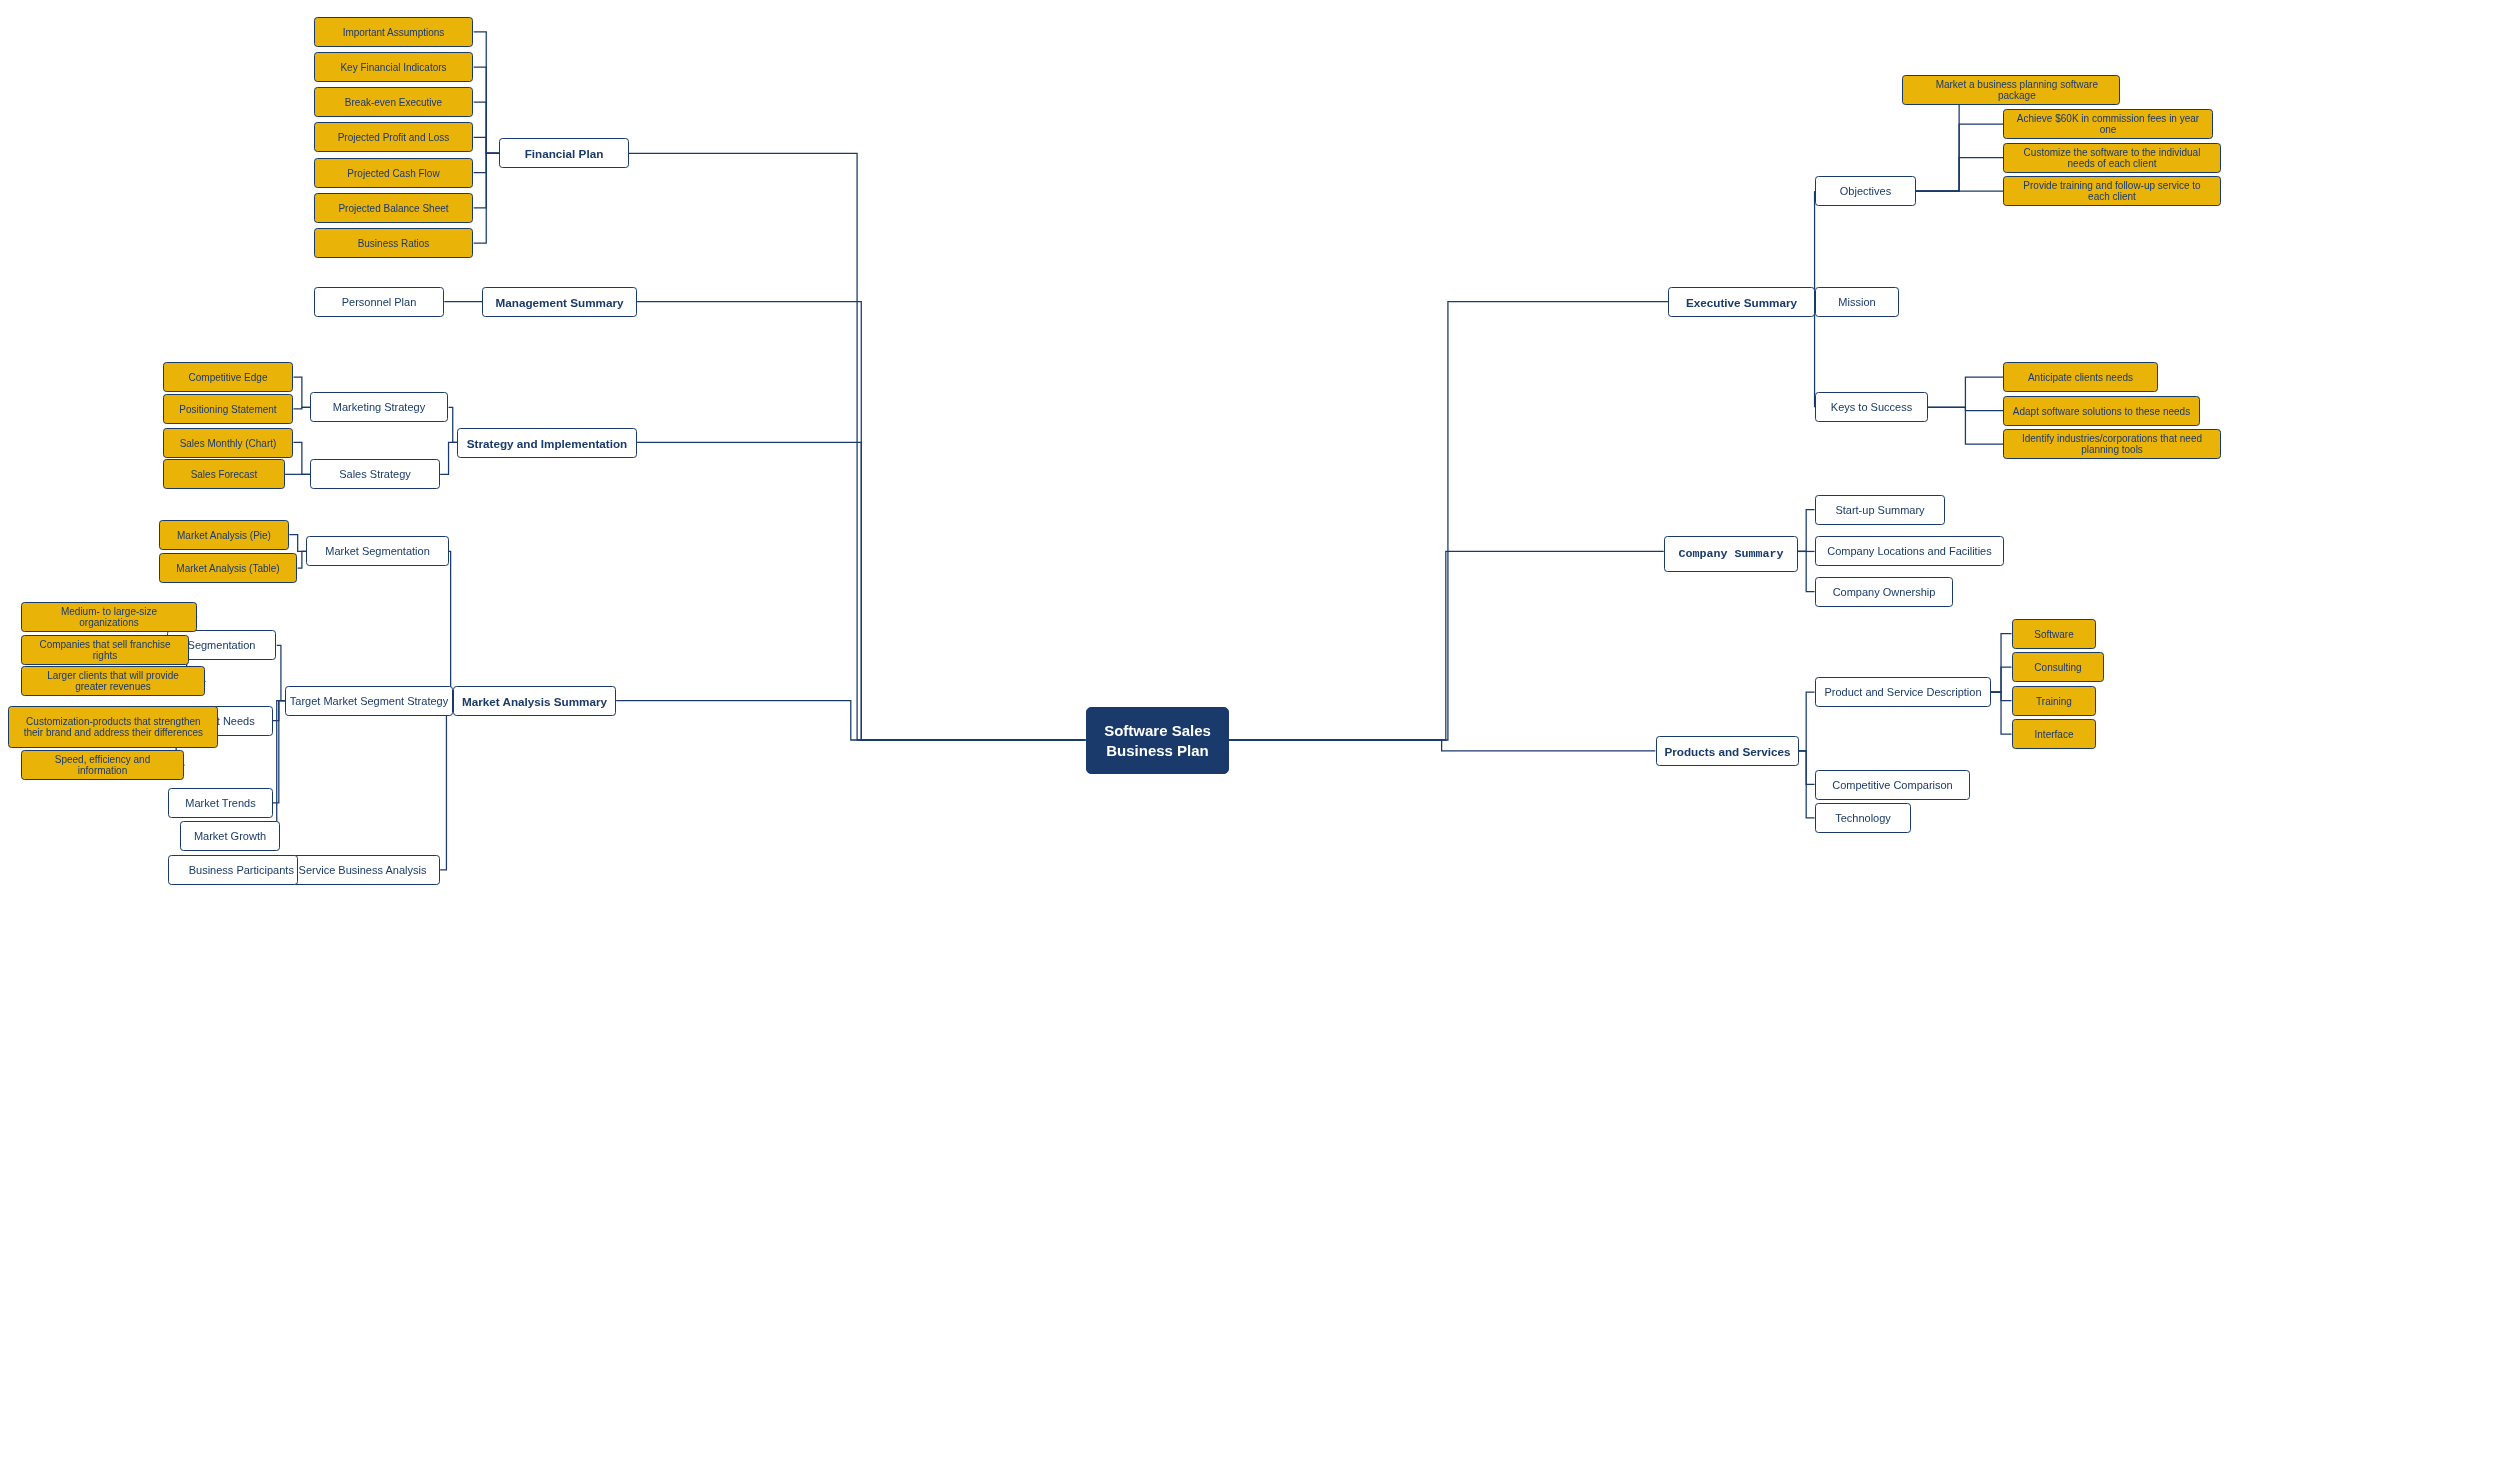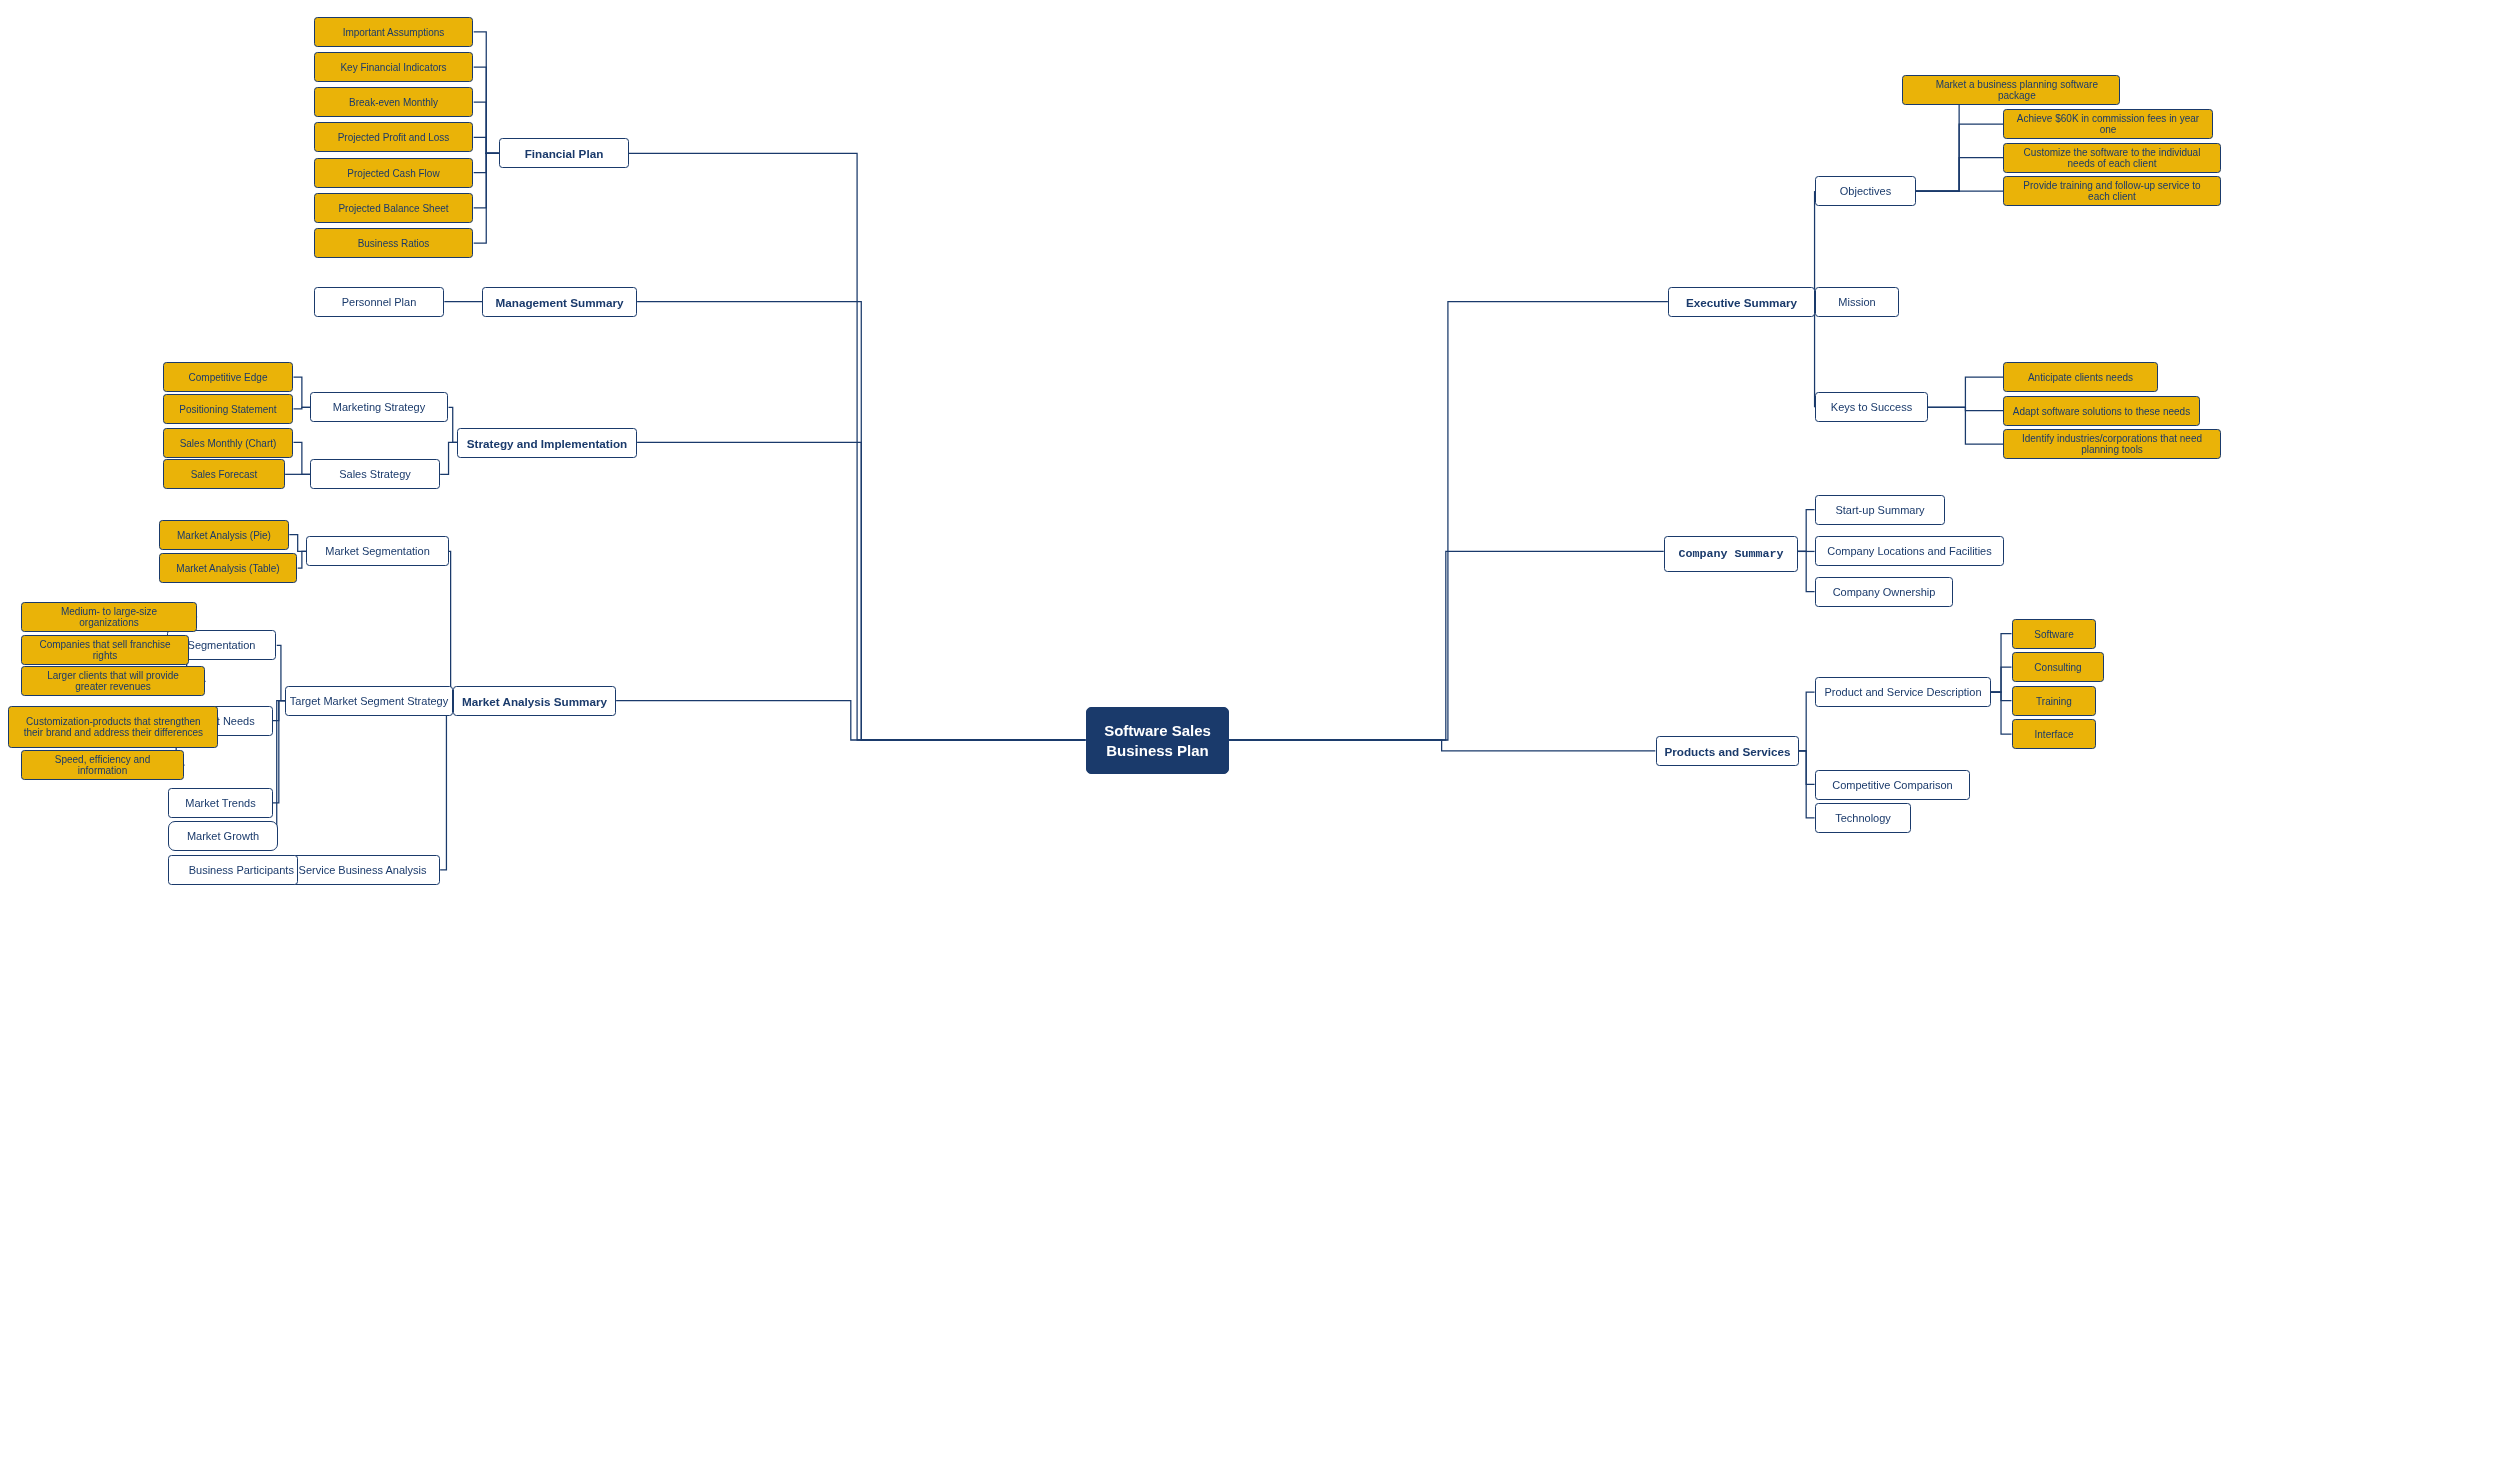--- a/index.html
+++ b/index.html
@@ -129,21 +129,21 @@
       <path d="M 2145 896 L 2155 896 L 2155 976 L 2165 976" stroke="#1a3a6b" stroke-width="1.5" fill="none"></path>
       <path d="M 2375 826 L 2387.5 826 L 2387.5 756 L 2400 756" stroke="#1a3a6b" stroke-width="1.5" fill="none"></path>
       <path d="M 2375 826 L 2387.5 826 L 2387.5 796 L 2400 796" stroke="#1a3a6b" stroke-width="1.5" fill="none"></path>
       <path d="M 2375 826 L 2387.5 826 L 2387.5 836 L 2400 836" stroke="#1a3a6b" stroke-width="1.5" fill="none"></path>
       <path d="M 2375 826 L 2387.5 826 L 2387.5 876 L 2400 876" stroke="#1a3a6b" stroke-width="1.5" fill="none"></path>
     </svg>
 <div class="node center" style="left: 1086px; top: 707px; width: 143px; height: 67px;">Software Sales<br>Business Plan</div>
     <div class="node level1" style="left: 499px; top: 138px; width: 130px; height: 30px;">Financial Plan</div>
     <div class="node level3" style="left: 314px; top: 17px; width: 159px; height: 30px;">Important Assumptions</div>
     <div class="node level3" style="left: 314px; top: 52px; width: 159px; height: 30px;">Key Financial Indicators</div>
-    <div class="node level3" style="left: 314px; top: 87px; width: 159px; height: 30px;">Break-even Monthly</div>
+    <div class="node level3" style="left: 314px; top: 87px; width: 159px; height: 30px;">Break-even Executive</div>
     <div class="node level3" style="left: 314px; top: 122px; width: 159px; height: 30px;">Projected Profit and Loss</div>
     <div class="node level3" style="left: 314px; top: 158px; width: 159px; height: 30px;">Projected Cash Flow</div>
     <div class="node level3" style="left: 314px; top: 193px; width: 159px; height: 30px;">Projected Balance Sheet</div>
     <div class="node level3" style="left: 314px; top: 228px; width: 159px; height: 30px;">Business Ratios</div>
     <div class="node level1" style="left: 482px; top: 287px; width: 155px; height: 30px;">Management Summary</div>
     <div class="node level2" style="left: 314px; top: 287px; width: 130px; height: 30px;">Personnel Plan</div>
     <div class="node level1" style="left: 457px; top: 428px; width: 180px; height: 30px;">Strategy and Implementation</div>
     <div class="node level2" style="left: 310px; top: 392px; width: 138px; height: 30px;">Marketing Strategy</div>
     <div class="node level3" style="left: 163px; top: 362px; width: 130px; height: 30px;">Competitive Edge</div>
     <div class="node level3" style="left: 163px; top: 394px; width: 130px; height: 30px;">Positioning Statement</div>
@@ -156,21 +156,21 @@
     <div class="node level3" style="left: 159px; top: 553px; width: 138px; height: 30px;">Market Analysis (Table)</div>
     <div class="node level2" style="left: 285px; top: 686px; width: 168px; height: 30px;">Target Market Segment Strategy</div>
     <div class="node level2" style="left: 167px; top: 630px; width: 109px; height: 30px;">Segmentation</div>
     <div class="node level3" style="left: 21px; top: 602px; width: 176px; height: 30px;">Medium- to large-size organizations</div>
     <div class="node level3" style="left: 21px; top: 635px; width: 168px; height: 30px;">Companies that sell franchise rights</div>
     <div class="node level3" style="left: 21px; top: 666px; width: 184px; height: 30px;">Larger clients that will provide greater revenues</div>
     <div class="node level2" style="left: 168px; top: 706px; width: 105px; height: 30px;">Market Needs</div>
     <div class="node level3" style="left: 8.4px; top: 706px; width: 210px; height: 42px; line-height: normal;">Customization-products that strengthen their brand and address their differences</div>
     <div class="node level3" style="left: 21px; top: 750px; width: 163px; height: 30px;">Speed, efficiency and information</div>
     <div class="node level2" style="left: 168px; top: 788px; width: 105px; height: 30px;">Market Trends</div>
-    <div class="node level2" style="left: 168px; top: 821px; width: 110px; height: 30px; border-radius: 7px;">Market Growth</div>
+    <div class="node level2" style="left: 180px; top: 821px; width: 100px; height: 30px;">Market Growth</div>
     <div class="node level2" style="left: 285px; top: 855px; width: 155px; height: 30px;">Service Business Analysis</div>
     <div class="node level2" style="left: 168px; top: 855px; width: 130px; height: 30px; padding-left: 25px;">Business Participants</div>
     <div class="node level1" style="left: 1668px; top: 287px; width: 147px; height: 30px;">Executive Summary</div>
     <div class="node level2" style="left: 1815px; top: 176px; width: 101px; height: 30px;">Objectives</div>
     <div class="node level3" style="left: 1902px; top: 75px; width: 244px; height: 30px; padding-left: 20px;">Market a business planning software package</div>
     <div class="node level3" style="left: 2003px; top: 109px; width: 210px; height: 30px;">Achieve $60K in commission fees in year one</div>
     <div class="node level3" style="left: 2003px; top: 143px; width: 260px; height: 30px;">Customize the software to the individual needs of each client</div>
     <div class="node level3" style="left: 2003px; top: 176px; width: 226px; height: 30px;">Provide training and follow-up service to each client</div>
     <div class="node level2" style="left: 1815px; top: 287px; width: 84px; height: 30px;">Mission</div>
     <div class="node level2" style="left: 1815px; top: 392px; width: 113px; height: 30px;">Keys to Success</div>

